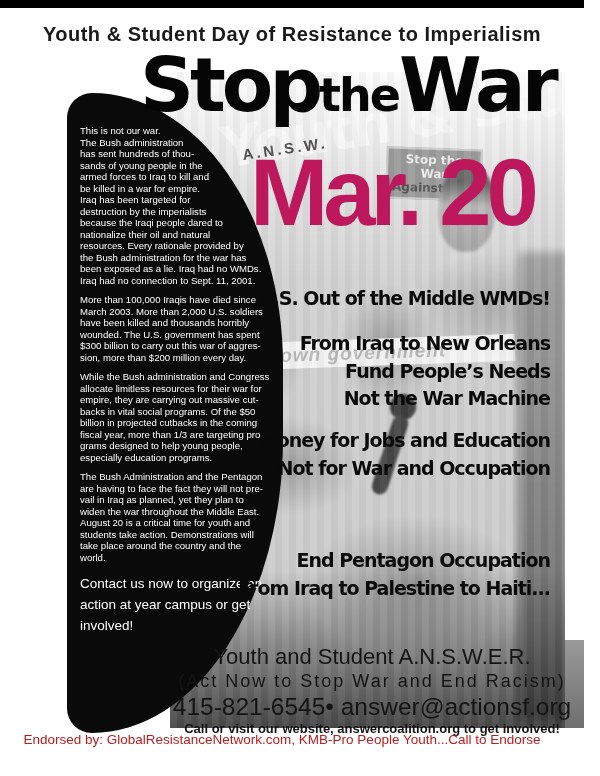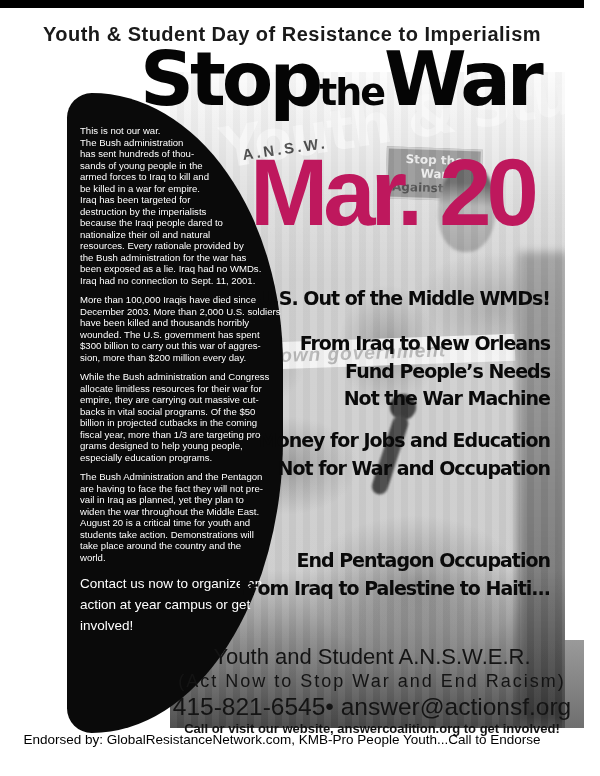--- a/index.html
+++ b/index.html
@@ -48,21 +48,21 @@
       background:#3d3d3d;filter:blur(1px);}
   .ph-figure{position:absolute;left:348px;top:180px;width:50px;height:470px;
       background:linear-gradient(#9a9a9a,#565656);filter:blur(4px);opacity:.85;}
   .ph-crowd-bottom{position:absolute;left:0;top:498px;width:100%;height:158px;
       background:linear-gradient(rgba(60,60,60,0), rgba(60,60,60,.45) 45%, rgba(38,38,38,.8));}
 
   
   .stop-title{position:absolute;left:140px;top:42px;display:flex;align-items:baseline;
       font-family:"DejaVu Sans",sans-serif;font-weight:bold;color:#050505;z-index:6;}
   .stop-title .big{font-size:75px;letter-spacing:-4px;line-height:1;}
-  .stop-title .small{font-size:38px;letter-spacing:-2px;line-height:1;margin-top:30px;}
+  .stop-title .small{font-size:46px;letter-spacing:-2px;line-height:1;margin-top:30px;}
   .mar20{position:absolute;left:250px;top:146px;font-family:"Liberation Sans",sans-serif;
       font-weight:bold;font-size:94px;line-height:1;letter-spacing:-5px;color:#be185d;z-index:6;}
 
   
   .slogan{position:absolute;right:34px;text-align:right;white-space:pre-line;
       font-family:"DejaVu Sans",sans-serif;font-weight:bold;font-size:19px;line-height:27.5px;
       letter-spacing:-1px;color:#0a0a0a;z-index:6;}
   .s1{top:285px;} .s2{top:330px;} .s3{top:427px;} .s4{top:500px;} .s5{top:547px;}
 
   
@@ -75,21 +75,21 @@
       width:max-content;}
 
   
   .org{position:absolute;left:122px;top:644px;width:500px;text-align:center;color:#141414;z-index:6;}
   .org-name{font-size:22px;line-height:26px;}
   .org-expansion{font-size:18px;line-height:22px;letter-spacing:2px;}
   .org-phone{font-size:24.5px;line-height:28px;margin-top:1px;}
   .org-site{font-size:13px;line-height:16px;font-weight:bold;}
 
   .footer{position:absolute;left:0;right:20px;top:732px;text-align:center;
-      font-size:13.5px;color:#000000;z-index:6;}
+      font-size:13.5px;color:#b91c1c;z-index:6;}
 </style>
 </head>
 <body>
 
 <div class="poster">
 
   <div class="topbar"></div>
 
   <div class="kicker">Youth &amp; Student Day of Resistance to Imperialism</div>
 
@@ -136,21 +136,21 @@
 be killed in a war for empire.
 Iraq has been targeted for
 destruction by the imperialists
 because the Iraqi people dared to
 nationalize their oil and natural
 resources. Every rationale provided by
 the Bush administration for the war has
 been exposed as a lie. Iraq had no WMDs.
 Iraq had no connection to Sept. 11, 2001.</p>
     <p>More than 100,000 Iraqis have died since
-December 2003. More than 2,000 U.S. soldiers
+March 2003. More than 2,000 U.S. soldiers
 have been killed and thousands horribly
 wounded. The U.S. government has spent
 $300 billion to carry out this war of aggres-
 sion, more than $200 million every day.</p>
     <p>While the Bush administration and Congress
 allocate limitless resources for their war for
 empire, they are carrying out massive cut-
 backs in vital social programs. Of the $50
 billion in projected cutbacks in the coming
 fiscal year, more than 1/3 are targeting pro-

